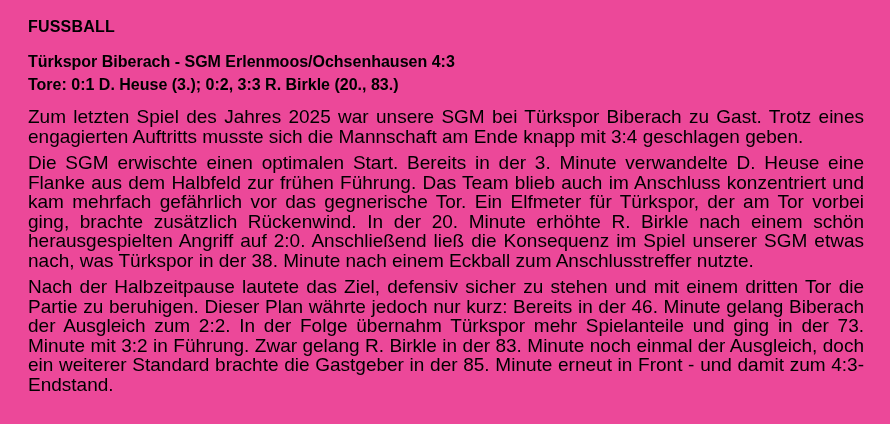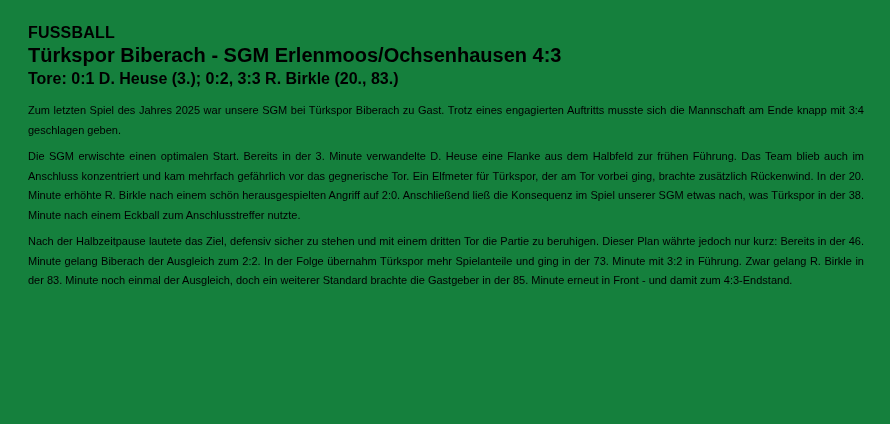--- a/index.html
+++ b/index.html
@@ -12,45 +12,45 @@
     height: 424px;
     overflow: hidden;
     font-family: "Liberation Sans", "DejaVu Sans", sans-serif;
     color: #000000;
     -webkit-font-smoothing: antialiased;
   }
   .page {
     box-sizing: border-box;
     width: 890px;
     height: 424px;
-    padding: 23px 26px 0 28px;
-    background: #15803d;
+    padding: 17px 26px 0 28px;
+    background: #ec4899;
   }
   .section-label {
     margin: 0;
     font-size: 16px;
     line-height: 19px;
     font-weight: 700;
     letter-spacing: 0.2px;
   }
   .headline {
-    margin: 4px 0 0 0;
-    font-size: 20px;
+    margin: 16px 0 0 0;
+    font-size: 16px;
     line-height: 19px;
     font-weight: 700;
   }
   .scorers {
     margin: 4px 0 0 0;
     font-size: 16px;
     line-height: 19px;
     font-weight: 700;
   }
   .body-copy p {
     margin: 7px 0 0 0;
-    font-size: 11px;
+    font-size: 19px;
     line-height: 19.5px;
     text-align: justify;
     text-align-last: left;
     hyphens: none;
   }
   .body-copy p.first {
     margin-top: 13px;
   }
 </style>
 </head>

